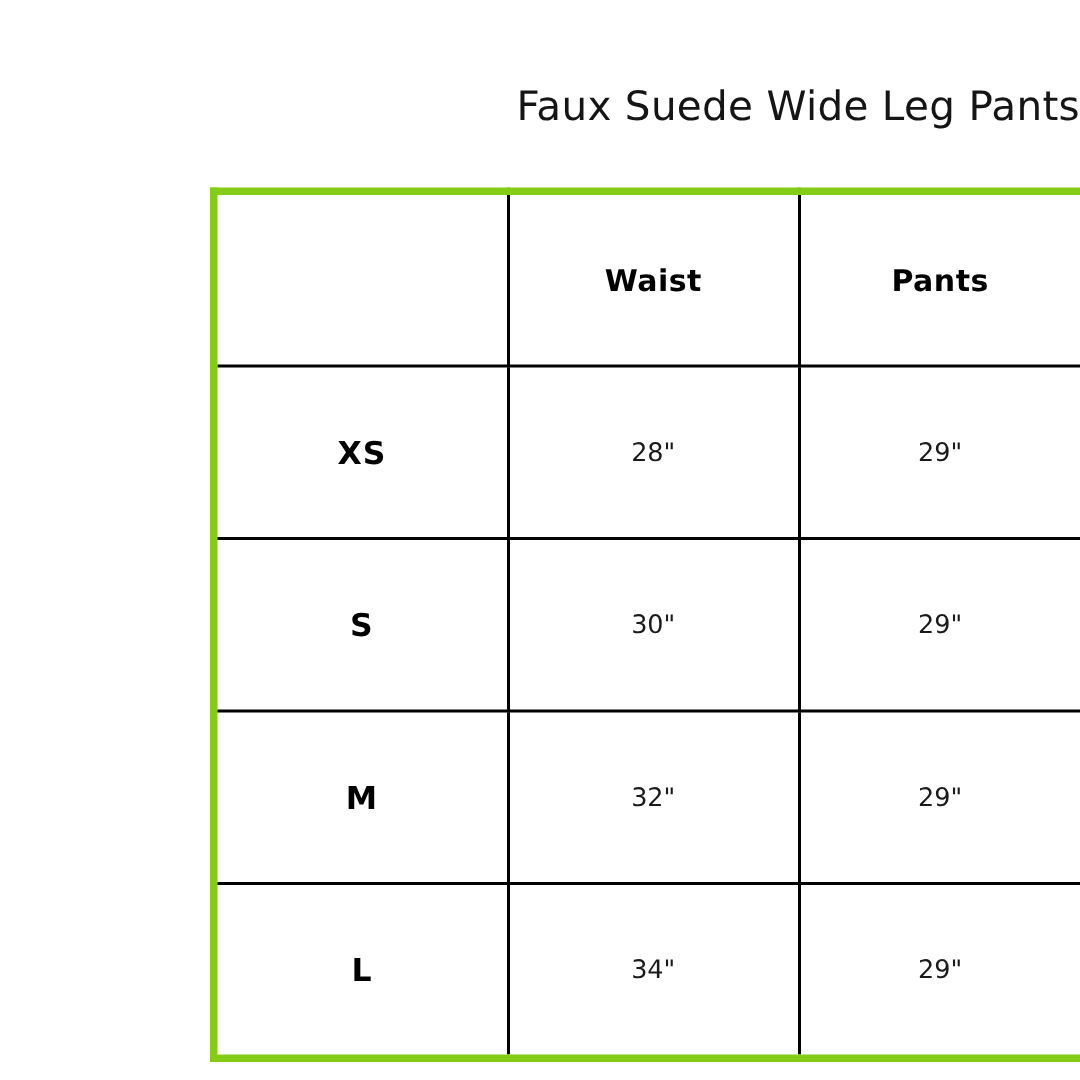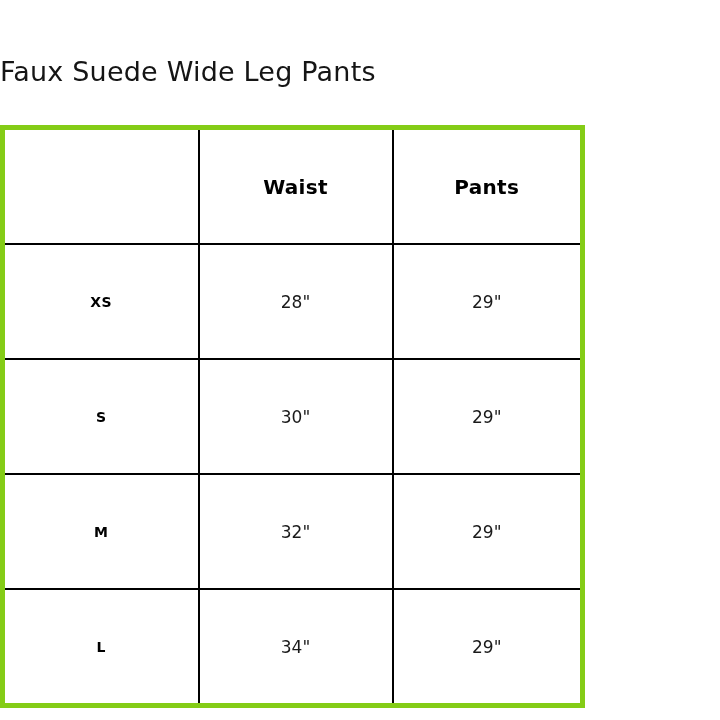--- a/index.html
+++ b/index.html
@@ -14,21 +14,21 @@
     color: #111111;
     overflow: hidden;
   }
   .page {
     width: 720px;
     height: 720px;
     position: relative;
     box-sizing: border-box;
     display: flex;
     flex-direction: column;
-    align-items: flex-start;
+    align-items: flex-end;
   }
   .title {
     margin-top: 56px;
     font-size: 27px;
     font-weight: 400;
     letter-spacing: 0.2px;
     color: #151515;
     text-align: center;
     line-height: 1.2;
   }
@@ -53,21 +53,21 @@
     vertical-align: middle;
     padding: 0;
   }
   .hdr-cell {
     font-size: 20px;
     font-weight: 700;
     letter-spacing: 0.3px;
     color: #000000;
   }
   .size-cell {
-    font-size: 14px;
+    font-size: 21px;
     font-weight: 700;
     letter-spacing: 0.6px;
     color: #000000;
   }
   .val-cell {
     font-size: 17px;
     font-weight: 400;
     color: #1a1a1a;
   }
   .corner-cell {

